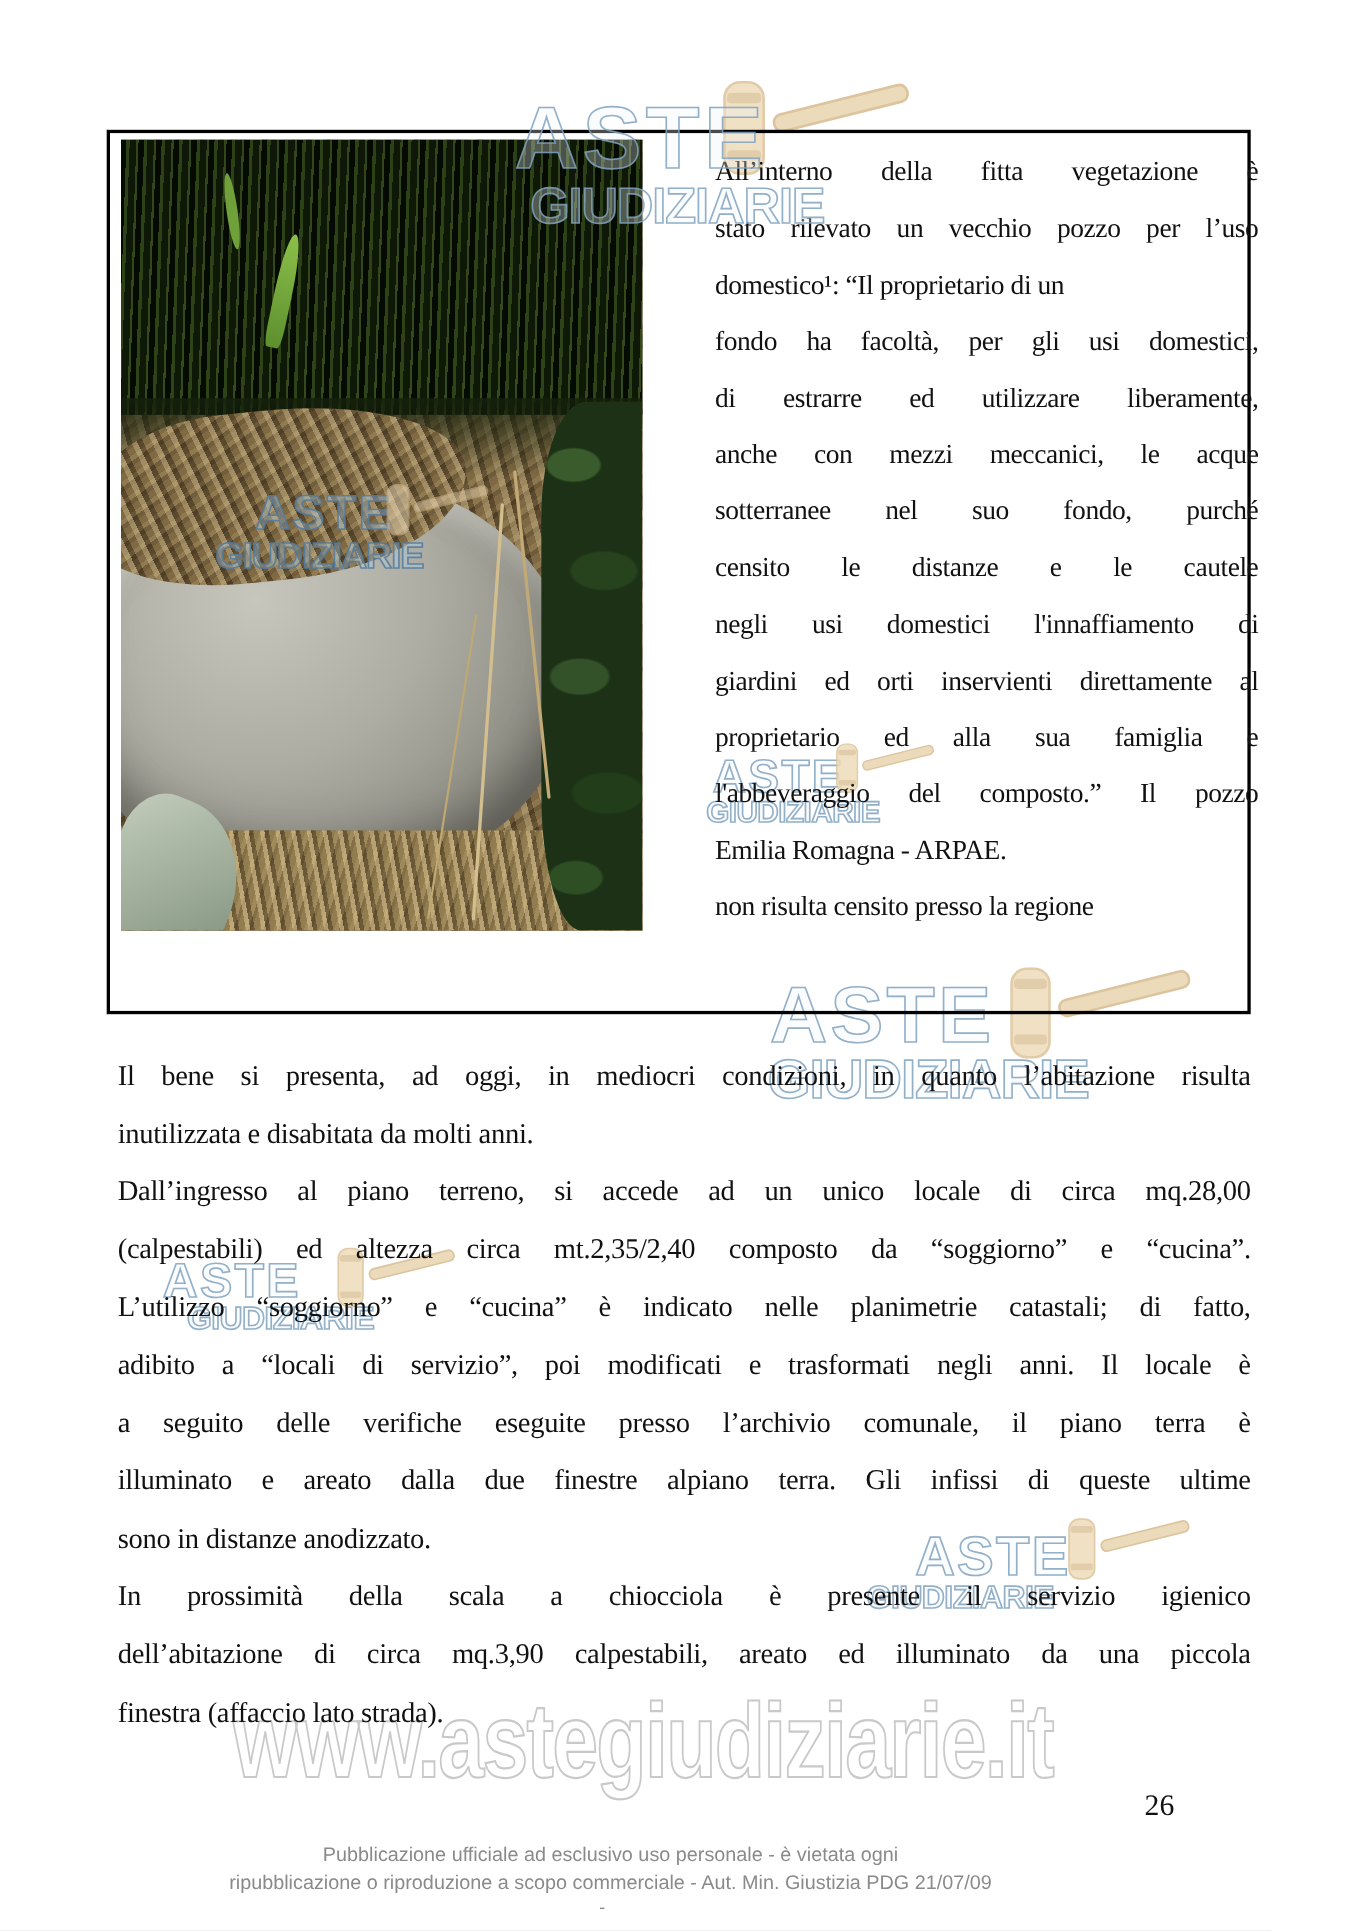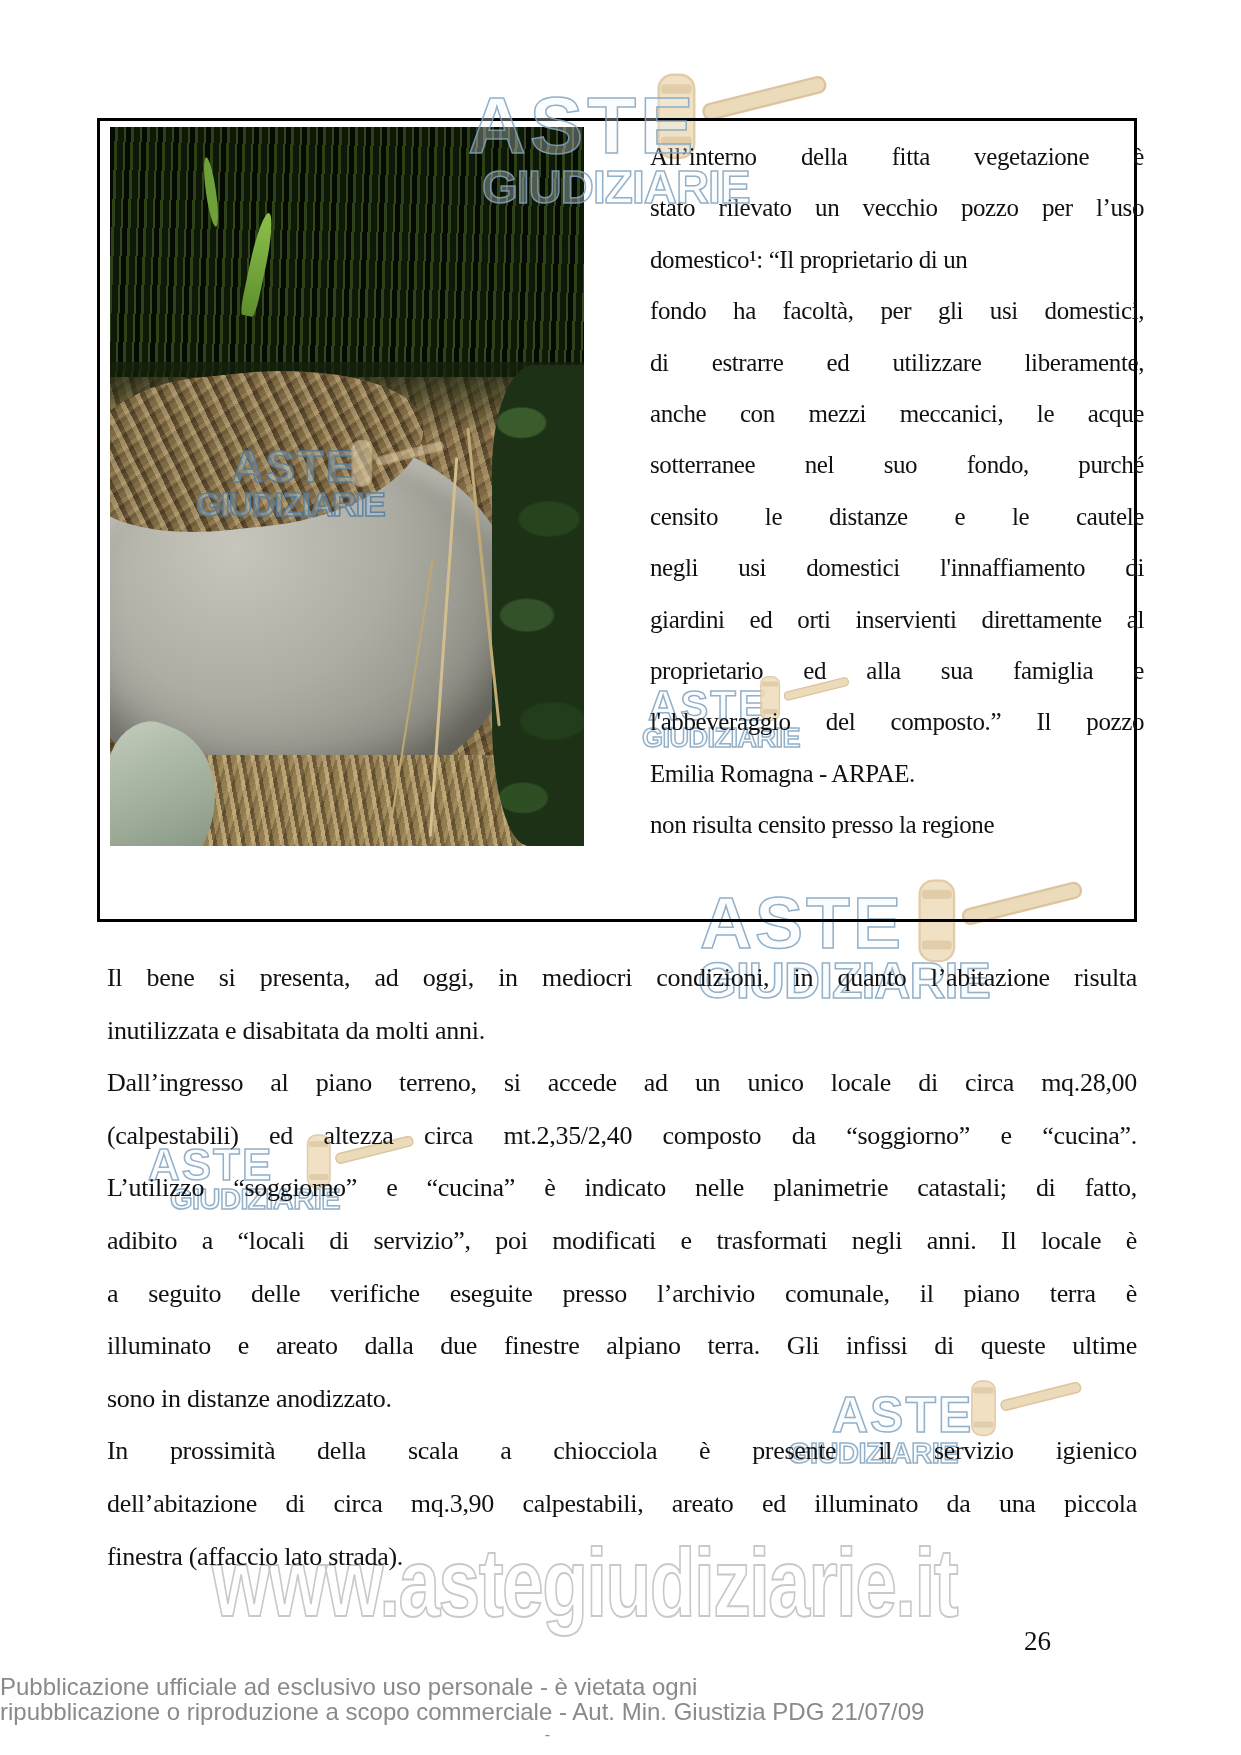--- a/index.html
+++ b/index.html
@@ -118,25 +118,25 @@
     font-size:25px;line-height:51.4px;letter-spacing:-0.4px;overflow:hidden;
   }
   .body-text{
     position:absolute;left:107px;top:952px;width:1030px;z-index:2;
     font-size:26px;line-height:52.6px;letter-spacing:-0.3px;overflow:hidden;
   }
   .bl{white-space:nowrap;}
   .jl{white-space:normal;text-align:justify;text-align-last:justify;}
   .page-number{
     position:absolute;left:1024px;top:1626px;width:60px;z-index:2;
-    font-size:27px;
+    font-size:27px;text-align:center;
   }
   .footer{
-    position:absolute;left:0;top:1674px;width:1110px;z-index:2;text-align:left;
-    font-family:"Liberation Sans", sans-serif;font-size:24px;line-height:25px;
+    position:absolute;left:0;top:1674px;width:1110px;z-index:2;text-align:center;
+    font-family:"Liberation Sans", sans-serif;font-size:18px;line-height:25px;
     color:#8a8a8a;
   }
   .footer-dash{
     position:absolute;left:0;top:1726px;width:1095px;z-index:2;text-align:center;
     font-family:"Liberation Sans", sans-serif;font-size:16px;color:#8a8a8a;
   }
 </style>
 </head>
 <body>
 

